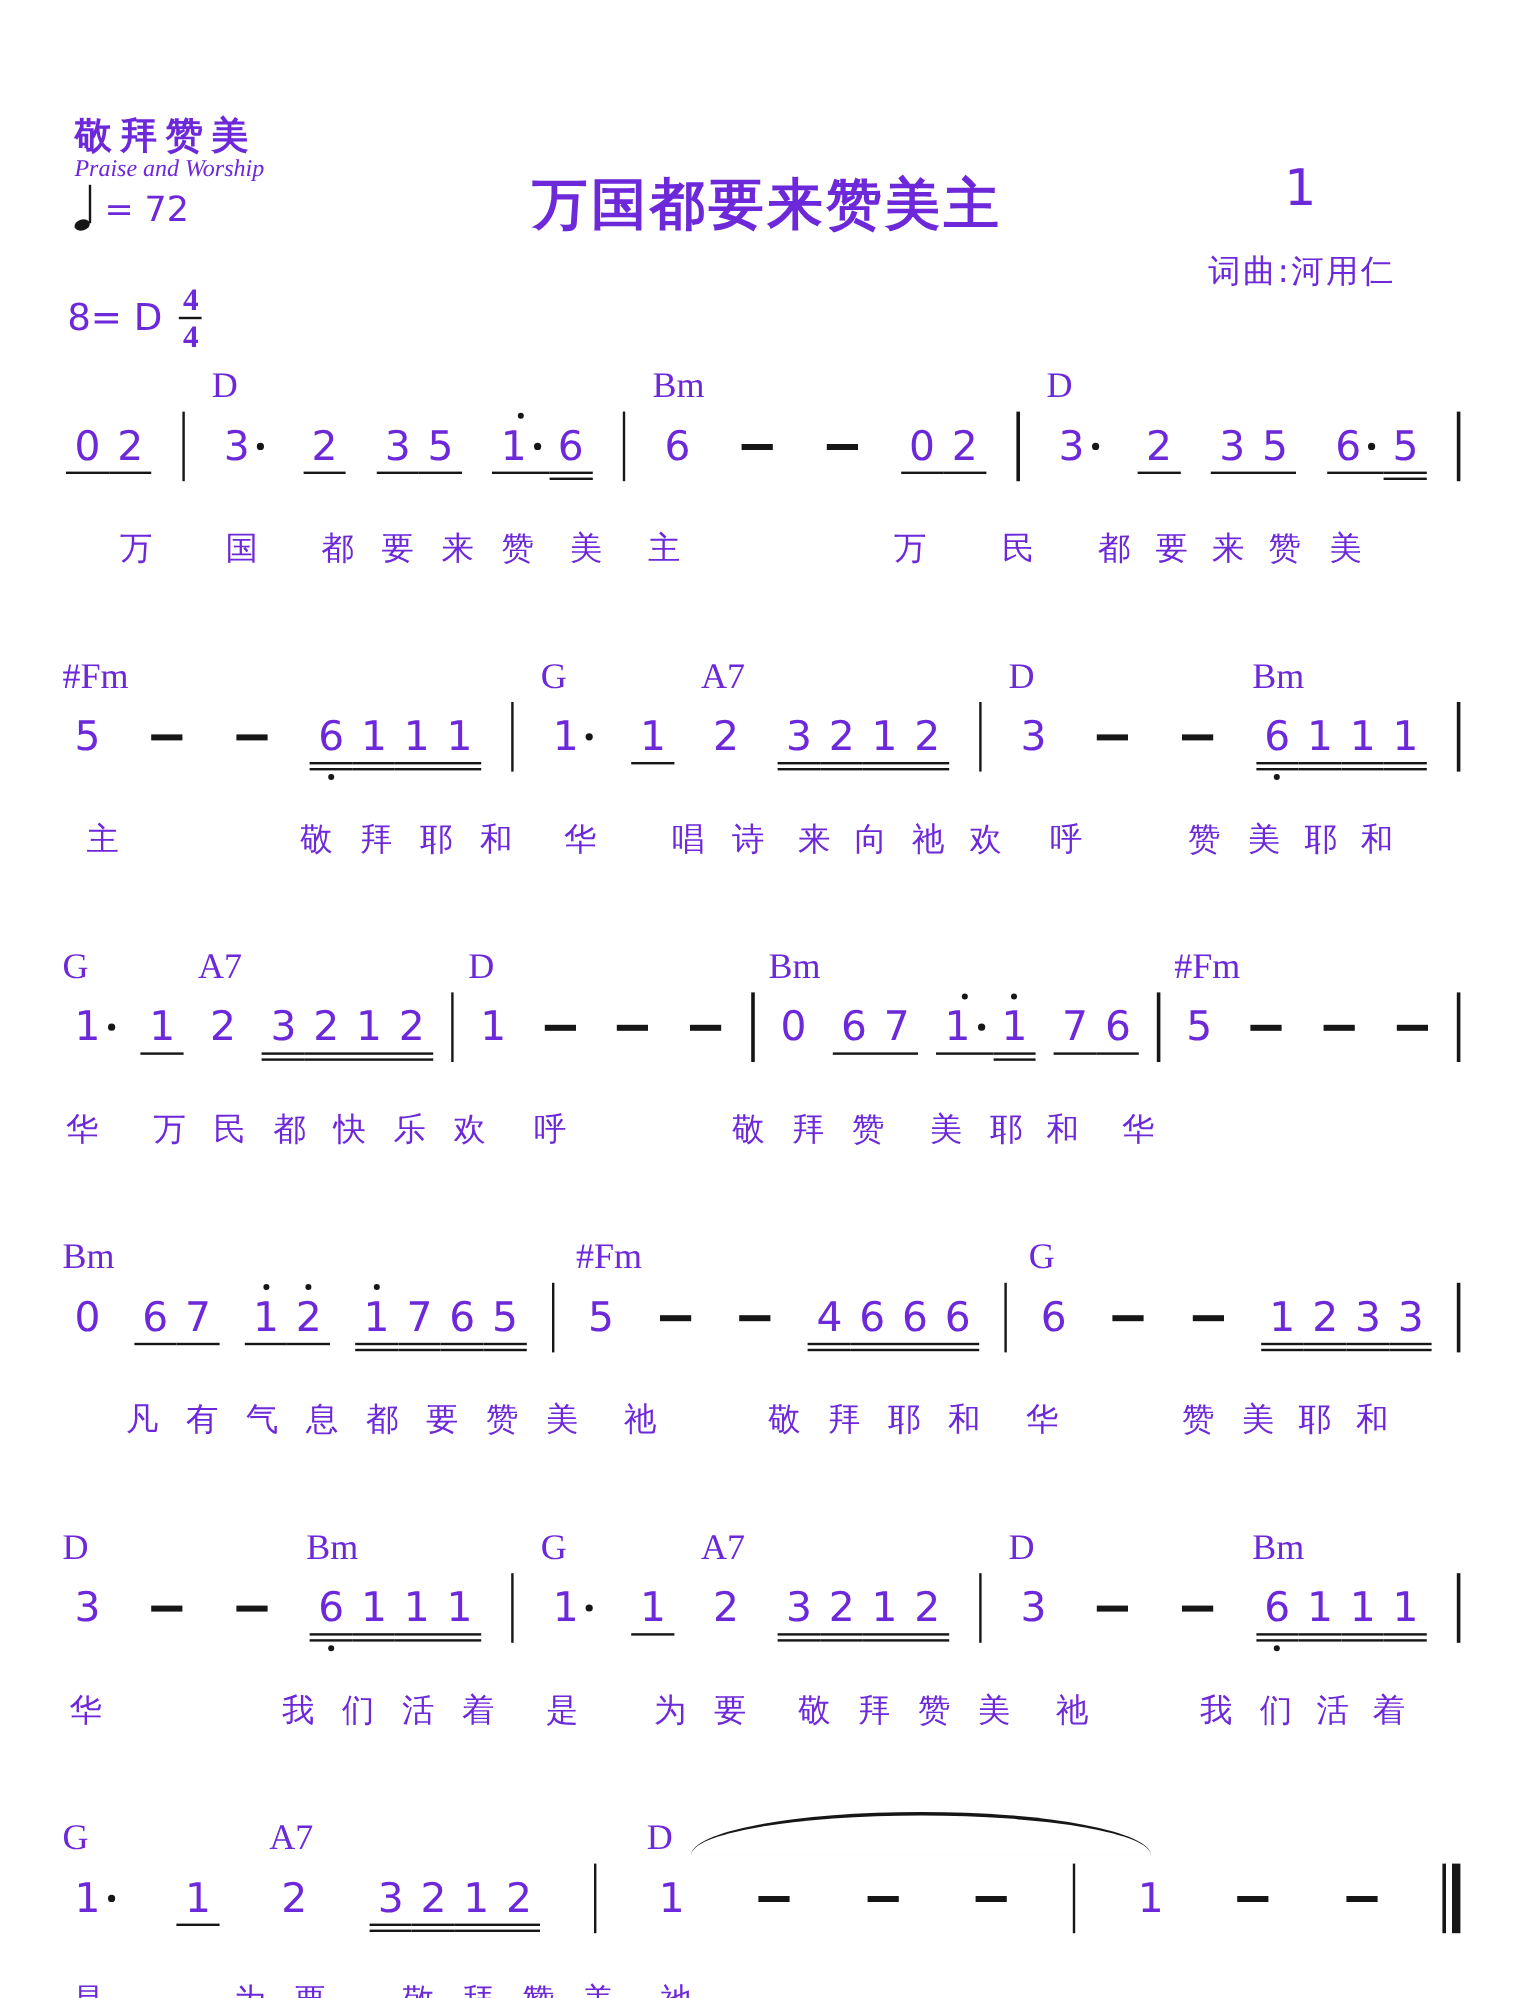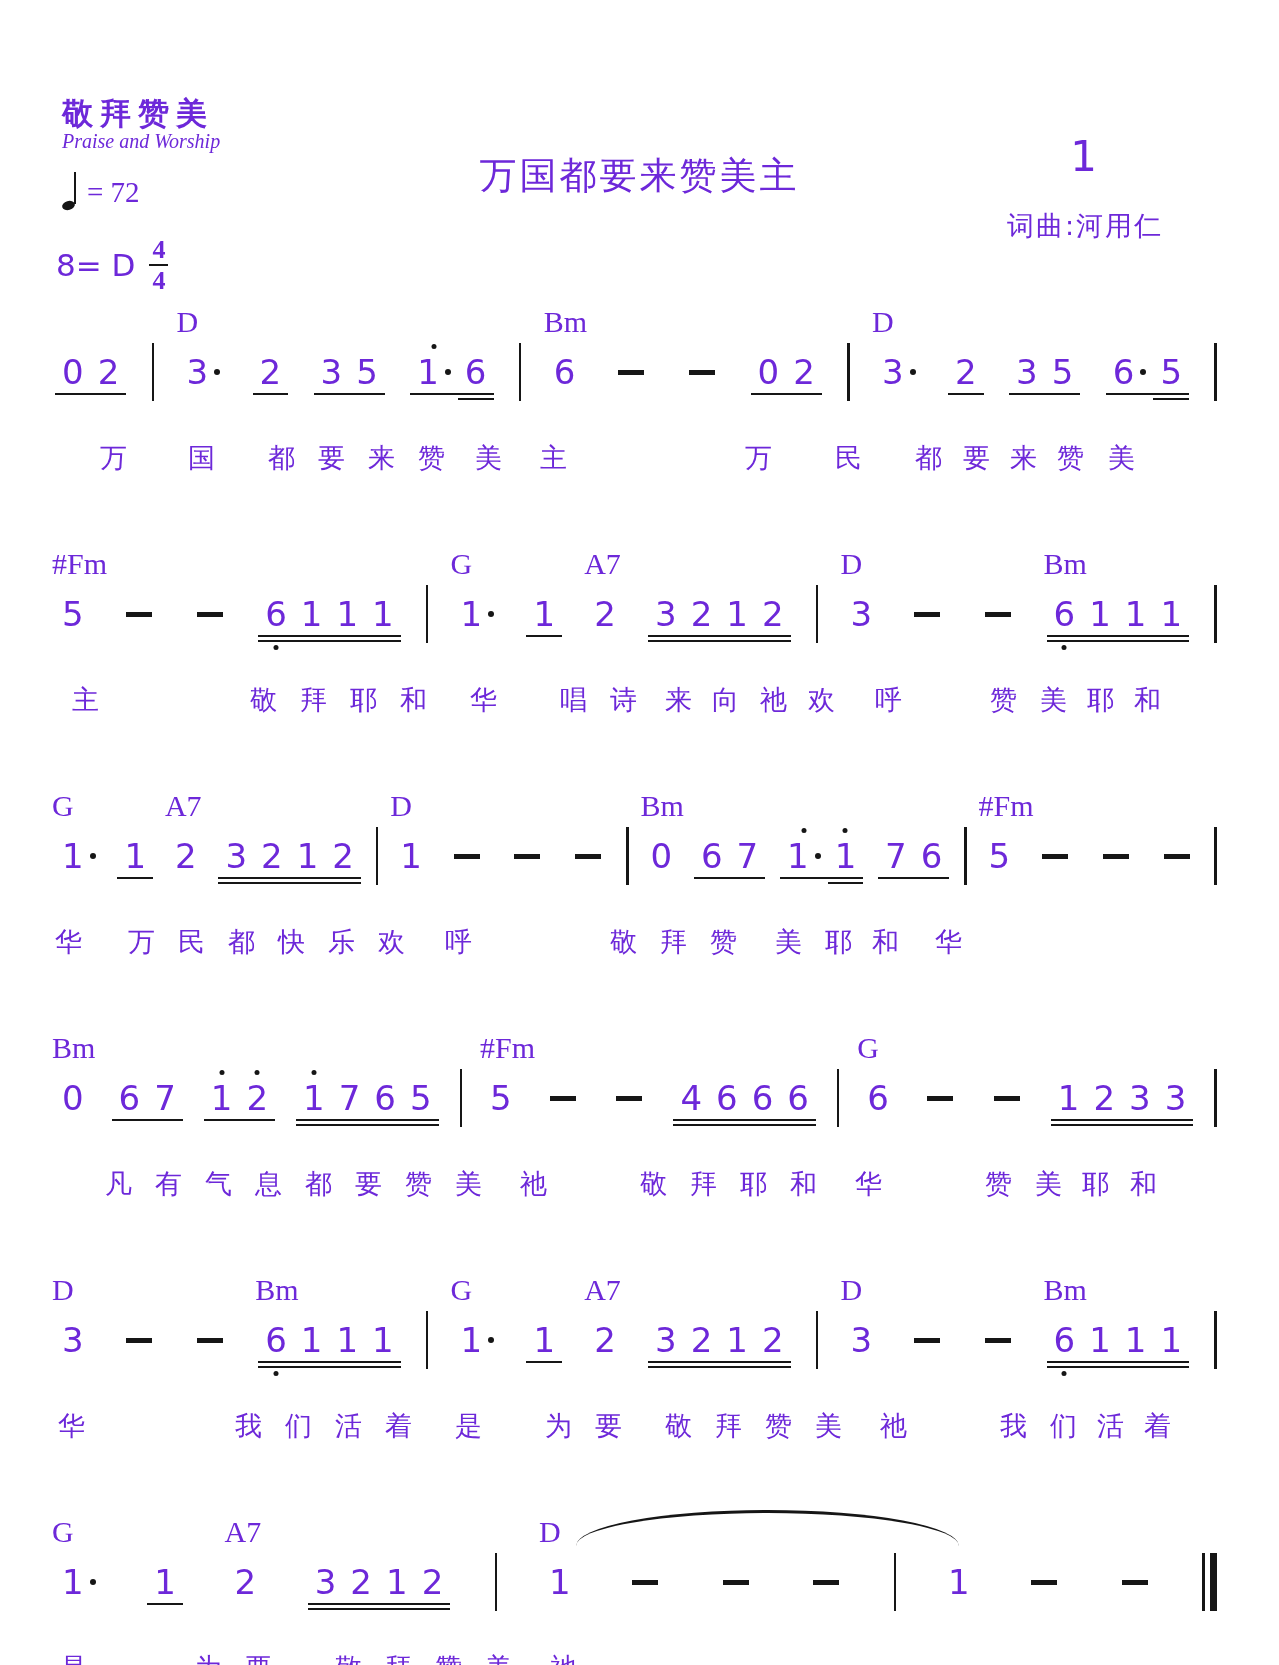--- a/index.html
+++ b/index.html
@@ -3,32 +3,32 @@
 <meta charset="utf-8">
 <style>
   html,body{margin:0;padding:0;background:#e8e8e8;}
   .page{width:1279px;height:1665px;background:#ffffff;position:relative;margin:0 auto;
         font-family:"DejaVu Sans","Liberation Sans",sans-serif;color:#6d28d9;overflow:hidden;}
 
   
   .logo{position:absolute;left:62px;top:96px;}
   .logo-cn{font-size:31px;font-weight:bold;letter-spacing:7px;line-height:1.1;}
   .logo-en{font-family:"Liberation Serif","DejaVu Serif",serif;font-style:italic;font-size:20px;margin-top:0;}
-  .tempo{position:absolute;left:62px;top:172px;display:flex;align-items:center;font-size:29px;font-family:Liberation Serif, serif;}
+  .tempo{position:absolute;left:62px;top:154px;display:flex;align-items:center;font-size:29px;}
   .qnote{position:relative;display:inline-block;width:15px;height:40px;margin-right:10px;}
   .qnote::before{content:'';position:absolute;right:1px;top:0;width:2.5px;height:32px;background:#161616;}
   .qnote::after{content:'';position:absolute;bottom:2px;left:0;width:13px;height:9px;background:#161616;
                 border-radius:50%;transform:rotate(-16deg);}
   .key{position:absolute;left:56px;top:236px;display:flex;align-items:center;font-size:31px;}
   .frac{display:inline-flex;flex-direction:column;align-items:center;margin-left:14px;
         font-family:"Liberation Serif","DejaVu Serif",serif;font-weight:bold;font-size:26px;line-height:1.05;}
   .frac .num{border-bottom:2.5px solid #161616;padding:0 3px 1px;}
   .frac .den{padding:1px 3px 0;}
-  .title{position:absolute;left:50%;top:126px;transform:translateX(-50%);
-         font-size:37px;font-weight:normal;letter-spacing:3px;white-space:nowrap;}
+  .title{position:absolute;left:50%;top:109px;transform:translateX(-50%);
+         font-size:46px;font-weight:bold;letter-spacing:3px;white-space:nowrap;}
   .pageno{position:absolute;right:182px;top:132px;font-size:42px;}
   .credit{position:absolute;right:116px;top:208px;font-size:27px;letter-spacing:2px;}
 
   
   .score{position:absolute;left:55px;right:62px;top:296px;}
   .system{height:196px;position:relative;}
   .notes{display:flex;justify-content:space-between;align-items:center;position:relative;
          height:60px;margin-top:46px;}
   .beam{display:flex;}
   .tok{position:relative;display:inline-flex;align-items:center;padding:0 7px;height:34px;}

